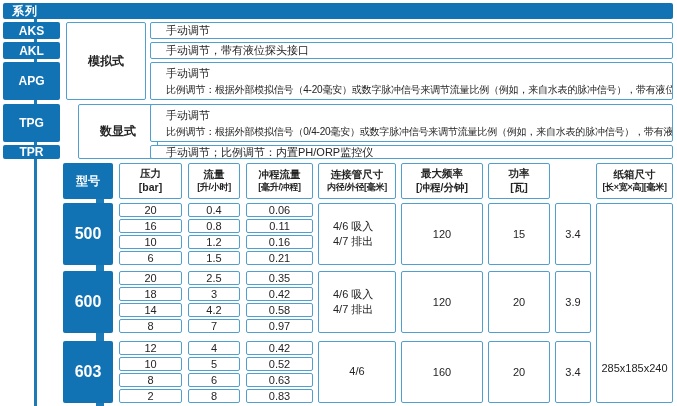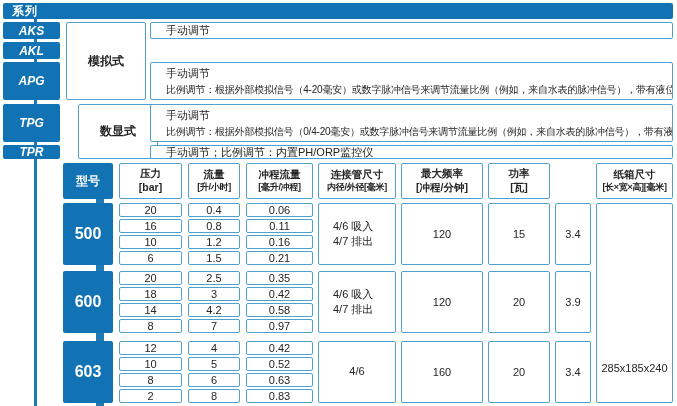--- a/index.html
+++ b/index.html
@@ -3,21 +3,21 @@
 <meta charset="utf-8">
 <style>
   html,body{margin:0;padding:0;background:#fff;}
   #page{position:relative;width:677px;height:406px;background:#fff;overflow:hidden;
         font-family:"Liberation Sans","DejaVu Sans",sans-serif;color:#222;}
   .wcell{position:absolute;box-sizing:border-box;background:#fff;border:1.5px solid #4FA0CF;
          border-radius:2px;display:flex;align-items:center;justify-content:center;color:#242424;}
   .bcell{position:absolute;box-sizing:border-box;background:#1173B4;color:#fff;font-weight:bold;
          border-radius:2px;display:flex;align-items:center;justify-content:center;}
   .bar{padding-left:9px;justify-content:flex-start;font-size:12px;letter-spacing:1px;}
-  .sseries{font-size:12px;font-style:italic;}
+  .sseries{font-size:12px;}
   .stype{font-size:12px;font-weight:bold;color:#242424;}
   .desc{justify-content:flex-start;padding-left:15px;font-size:11px;white-space:nowrap;overflow:hidden;}
   .desc2{flex-direction:column;align-items:flex-start;justify-content:center;line-height:1.55;}
   .small{font-size:10px;letter-spacing:-0.2px;}
   .hdr2{flex-direction:column;font-size:10.5px;font-weight:bold;line-height:1.3;text-align:center;
         white-space:nowrap;overflow:hidden;}
   .tiny{font-size:9px;letter-spacing:-0.3px;}
   .mdl{font-size:16px;}
   .val{font-size:11px;}
   .conn{flex-direction:column;align-items:flex-start;padding-left:14px;font-size:11px;line-height:1.4;}
@@ -59,20 +59,23 @@
   <div class="wcell stype" style="left:66px;top:22px;width:80px;height:78px;">
     <span>模拟式</span>
     </div>
   <div class="wcell stype" style="left:66px;top:104px;width:80px;height:55px;margin-left:12px;">
     <span>数显式</span>
     </div>
 
   <div class="wcell desc" style="left:150px;top:22px;width:523px;height:17px;">
     <span>手动调节</span>
     </div>
+  <div class="wcell desc" style="left:150px;top:42px;width:523px;height:17px;">
+    <span>手动调节，带有液位探头接口</span>
+    </div>
   <div class="wcell desc desc2" style="left:150px;top:62px;width:523px;height:38px;">
     <span>手动调节</span>
     <span class="small">比例调节：根据外部模拟信号（4-20毫安）或数字脉冲信号来调节流量比例（例如，来自水表的脉冲信号），带有液位探头接口</span>
     </div>
   <div class="wcell desc desc2" style="left:150px;top:104px;width:523px;height:38px;">
     <span>手动调节</span>
     <span class="small">比例调节：根据外部模拟信号（0/4-20毫安）或数字脉冲信号来调节流量比例（例如，来自水表的脉冲信号），带有液位探头接口</span>
     </div>
   <div class="wcell desc" style="left:150px;top:145px;width:523px;height:14px;">
     <span>手动调节；比例调节：内置PH/ORP监控仪</span>

